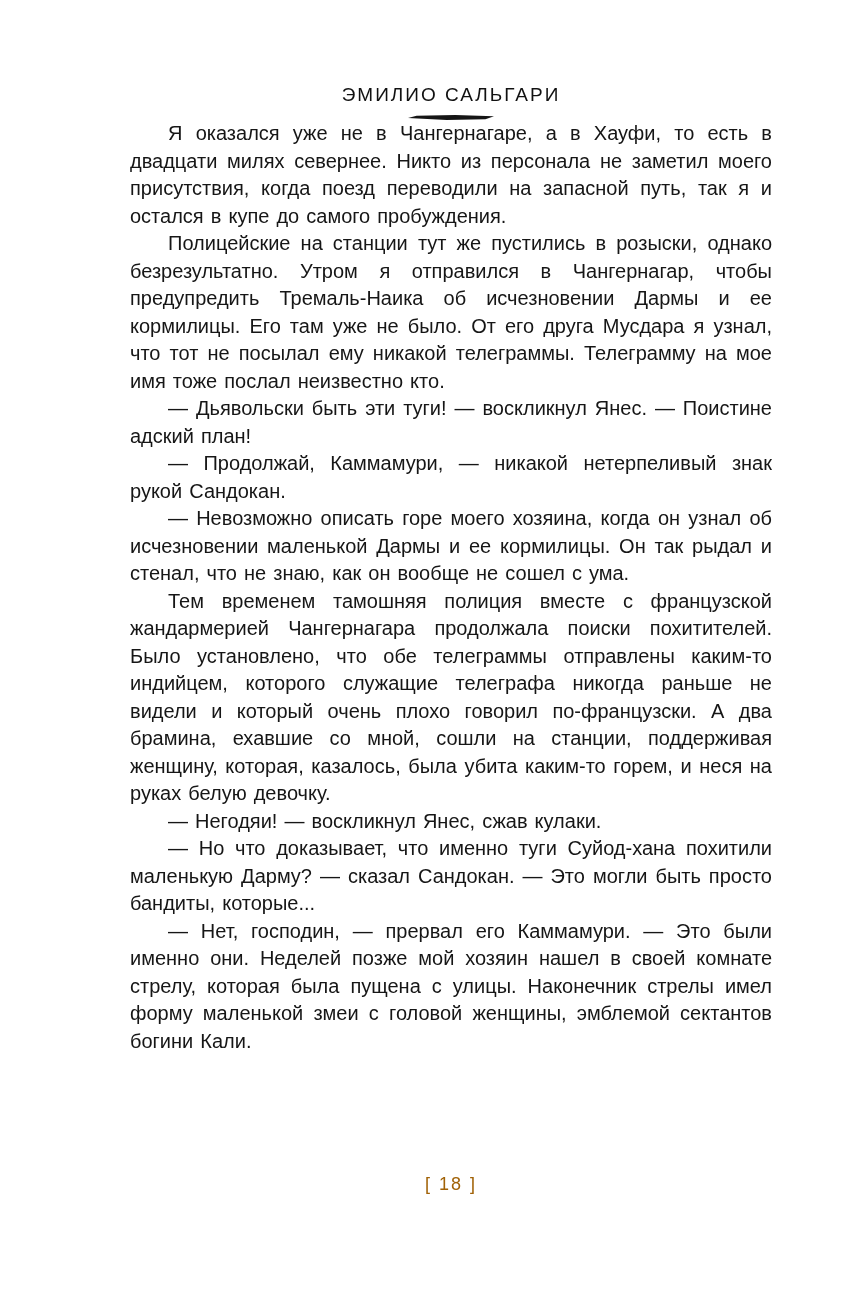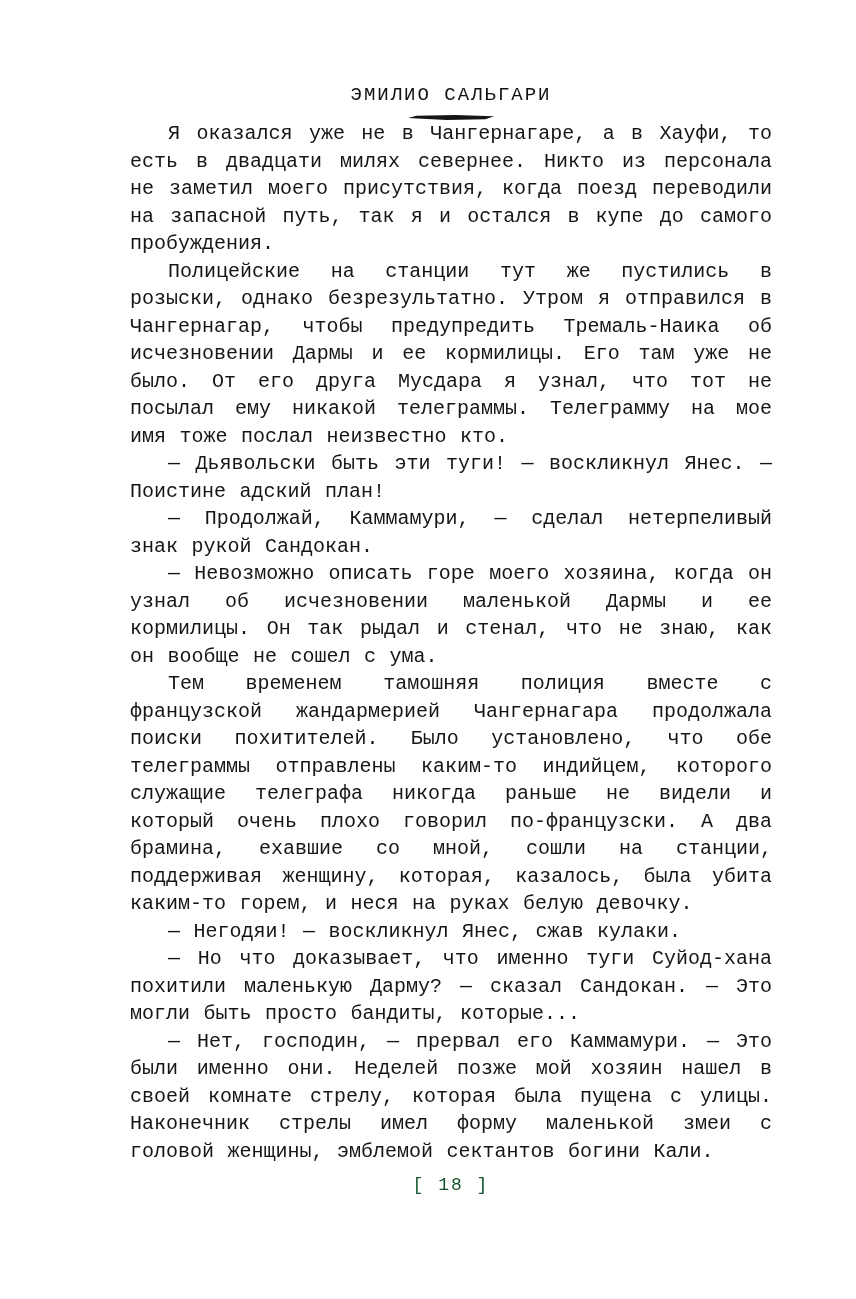--- a/index.html
+++ b/index.html
@@ -11,21 +11,21 @@
   .page {
     position: relative;
     width: 856px;
     height: 1299px;
     margin: 0 auto;
     background: #ffffff;
     box-sizing: border-box;
     padding: 84px 84px 0 130px;
     display: flex;
     flex-direction: column;
-    font-family: Liberation Mono, monospace;
+    font-family: Liberation Sans, sans-serif;
     color: #161616;
   }
   .running-head {
     text-align: center;
     font-size: 19px;
     letter-spacing: 2px;
     line-height: 22px;
     color: #111111;
   }
   .ornament-rule {
@@ -48,38 +48,38 @@
   }
   .page-footer {
     margin-top: auto;
     padding-bottom: 104px;
     text-align: center;
   }
   .page-number {
     display: inline-block;
     font-size: 18px;
     letter-spacing: 2px;
-    color: #14532d;
+    color: #a16207;
   }
 </style>
 </head>
 <body>
 
 <div class="page">
 
   <header>
     <div class="running-head">ЭМИЛИО САЛЬГАРИ</div>
     <div class="ornament-rule"></div>
   </header>
 
   <main class="body-text">
     <p>Я оказался уже не в Чангернагаре, а в Хауфи, то есть в двадцати милях севернее. Никто из персонала не заметил моего присутствия, когда поезд переводили на запасной путь, так я и остался в купе до самого пробуждения.</p>
     <p>Полицейские на станции тут же пустились в розыски, однако безрезультатно. Утром я отправился в Чангернагар, чтобы предупредить Тремаль-Наика об исчезновении Дармы и ее кормилицы. Его там уже не было. От его друга Мусдара я узнал, что тот не посылал ему никакой телеграммы. Телеграмму на мое имя тоже послал неизвестно кто.</p>
     <p>— Дьявольски быть эти туги! — воскликнул Янес. — Поистине адский план!</p>
-    <p>— Продолжай, Каммамури, — сделал нетерпеливый знак рукой Сандокан.</p>
+    <p>— Продолжай, Каммамури, — никакой нетерпеливый знак рукой Сандокан.</p>
     <p>— Невозможно описать горе моего хозяина, когда он узнал об исчезновении маленькой Дармы и ее кормилицы. Он так рыдал и стенал, что не знаю, как он вообще не сошел с ума.</p>
     <p>Тем временем тамошняя полиция вместе с французской жандармерией Чангернагара продолжала поиски похитителей. Было установлено, что обе телеграммы отправлены каким-то индийцем, которого служащие телеграфа никогда раньше не видели и который очень плохо говорил по-французски. А два брамина, ехавшие со мной, сошли на станции, поддерживая женщину, которая, казалось, была убита каким-то горем, и неся на руках белую девочку.</p>
     <p>— Негодяи! — воскликнул Янес, сжав кулаки.</p>
     <p>— Но что доказывает, что именно туги Суйод-хана похитили маленькую Дарму? — сказал Сандокан. — Это могли быть просто бандиты, которые...</p>
     <p>— Нет, господин, — прервал его Каммамури. — Это были именно они. Неделей позже мой хозяин нашел в своей комнате стрелу, которая была пущена с улицы. Наконечник стрелы имел форму маленькой змеи с головой женщины, эмблемой сектантов богини Кали.</p>
   </main>
 
   <footer class="page-footer">
     <span class="page-number">[ 18 ]</span>
   </footer>

